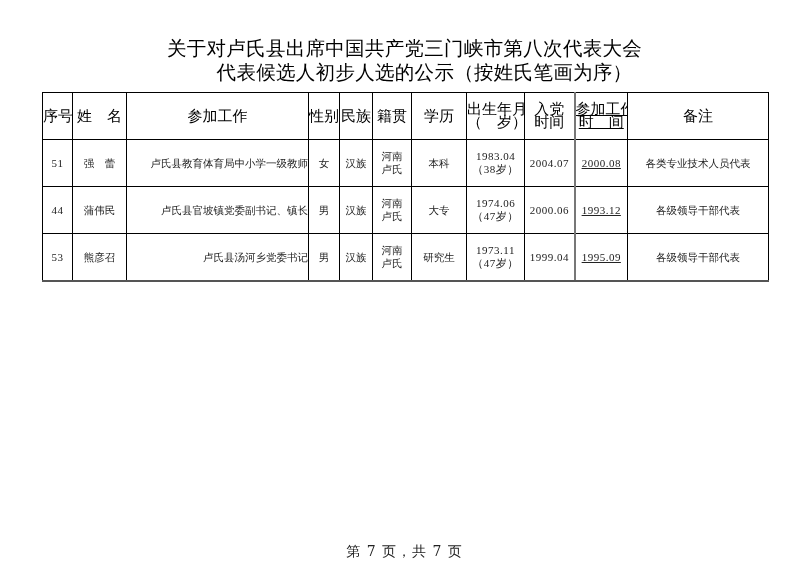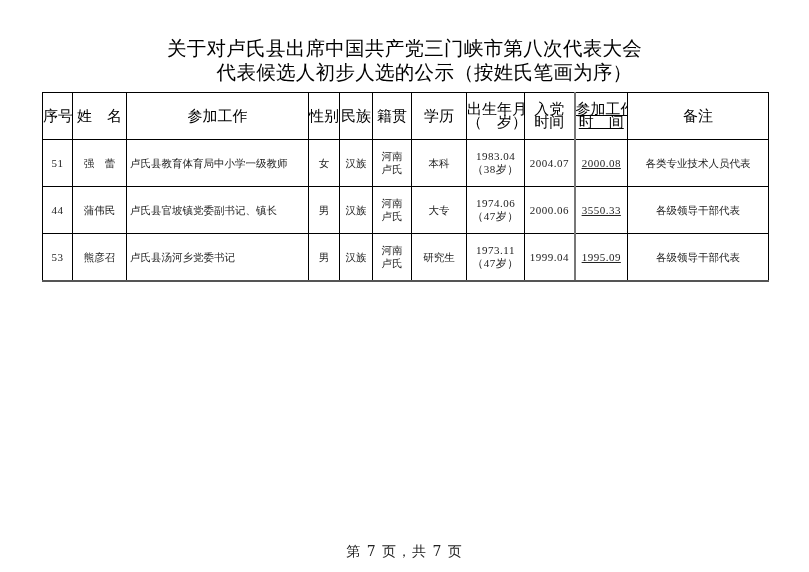--- a/index.html
+++ b/index.html
@@ -10,21 +10,21 @@
            font-size:19.5px; line-height:23px; letter-spacing:0.3px; }
   .title.l1 { top:37px; }
   .title.l2 { top:61px;padding-left:20px; }
   table.grid { position:absolute; left:42px; top:92px; border-collapse:collapse;
                table-layout:fixed; width:726px; }
   table.grid td, table.grid th { border:1px solid #000; padding:0; text-align:center;
                vertical-align:middle; overflow:hidden; white-space:nowrap; }
   table.grid th { font-family:"DejaVu Sans","Liberation Sans",sans-serif;
                   font-weight:normal; font-size:15px; line-height:13px; height:46px; }
   table.grid td { font-size:10.5px; line-height:13px; height:46px; color:#222; }
-  table.grid td.left { text-align:left; padding-left:3px; }
+  table.grid td.left { text-align:right; padding-left:19px; }
   table.grid td.num { font-family:"Liberation Serif","DejaVu Serif",serif; font-size:11px; letter-spacing:0.5px; }
   table.grid tr:last-child td { border-bottom:2px solid #555; }
   .sep-thick { border-left:2px solid #777 !important;text-decoration:underline; }
   .stack { display:block; }
   .footer { position:absolute; top:543px; left:0; width:809px; text-align:center;
             font-size:14px; color:#222; letter-spacing:1px; }
 </style>
 </head>
 <body>
 
@@ -98,21 +98,21 @@
     <td>
       <span class="stack">河南</span>
       <span class="stack">卢氏</span>
     </td>
     <td>大专</td>
     <td class="num">
       <span class="stack">1974.06</span>
       <span class="stack">（47岁）</span>
     </td>
     <td class="num">2000.06</td>
-    <td class="num sep-thick">3550.33</td>
+    <td class="num sep-thick">1993.12</td>
     <td>各级领导干部代表</td>
   </tr>
 
   <tr>
     <td class="num">53</td>
     <td>熊彦召</td>
     <td class="left">卢氏县汤河乡党委书记</td>
     <td>男</td>
     <td>汉族</td>
     <td>

